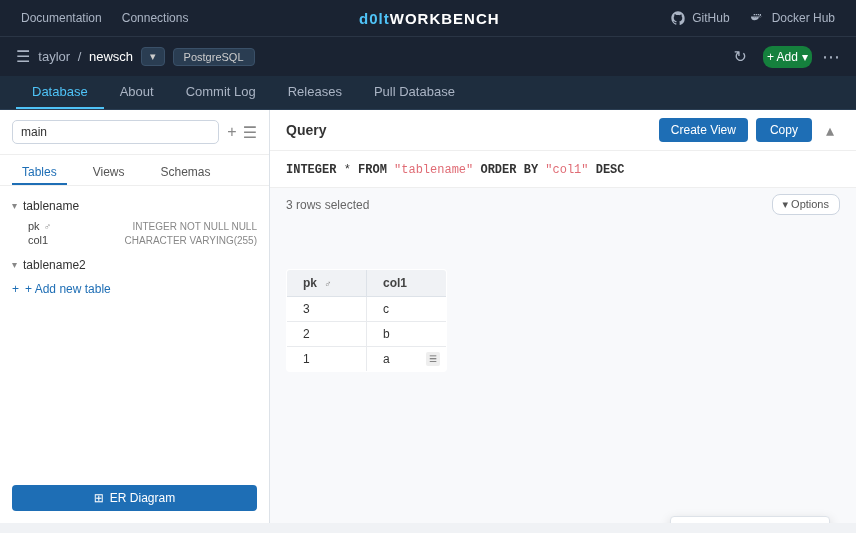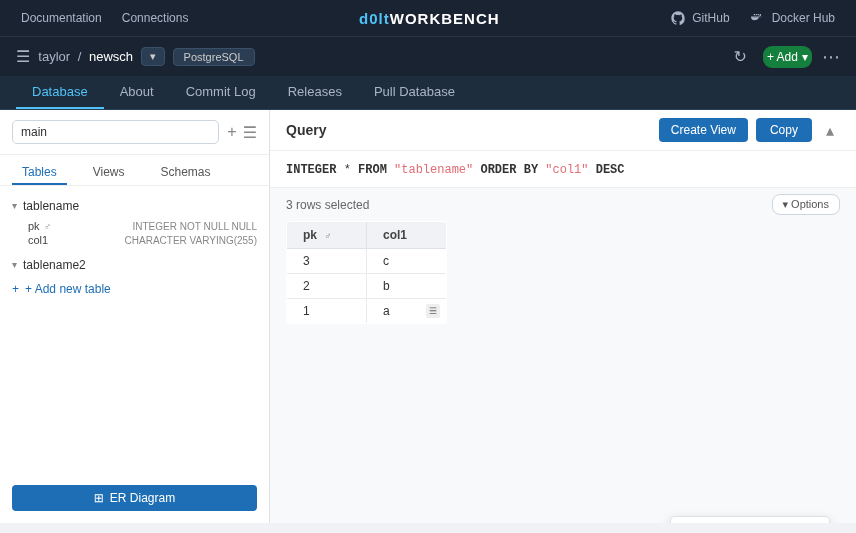--- a/index.html
+++ b/index.html
@@ -68,21 +68,21 @@
 
     .query-sql { padding: 10px 16px 8px; background: #fff; border-bottom: 1px solid #eee; font-family: 'Courier New', monospace; font-size: 12px; line-height: 1.5; }
     .sql-keyword { color: #333; font-weight: 600; }
     .sql-string { color: #e06c75; }
 
     .results-bar { padding: 6px 16px; font-size: 12px; color: #666; display: flex; align-items: center; justify-content: space-between; }
     .options-btn { background: #fff; border: 1px solid #cdd5e0; border-radius: 8px; padding: 3px 10px; font-size: 11px; cursor: pointer; color: #555; }
 
     
     .results-table-wrapper { flex: 1; overflow: auto; padding: 0 16px 16px; position: relative; }
-    .results-table { border-collapse: collapse; background: #fff; border: 1px solid #dde2e8; border-radius: 4px; overflow: hidden; width: auto; }
+    .results-table { border-collapse: collapse; background: #fff; border: 1px solid #dde2e8; border-radius: 4px; overflow: hidden; width: auto; margin-top: 48px; }
     .results-table th { background: #f0f2f5; border: 1px solid #dde2e8; padding: 6px 16px; font-size: 12px; font-weight: 600; color: #444; text-align: left; white-space: nowrap; }
     .results-table td { border: 1px solid #e8eaed; padding: 5px 16px; font-size: 12px; color: #333; white-space: nowrap; min-width: 80px; }
     .col-icon { font-size: 10px; color: #888; margin-left: 4px; }
 
     
     .context-menu { position: absolute; background: #fff; border: 1px solid #dde2e8; border-radius: 4px; box-shadow: 0 4px 12px rgba(0,0,0,0.15); z-index: 100; min-width: 160px; padding: 4px 0; }
     .context-menu-item { padding: 7px 16px; font-size: 12px; color: #333; cursor: pointer; display: flex; align-items: center; gap: 8px; }
     .cell-menu-icon { width: 14px; height: 14px; background: #eee; border-radius: 2px; display: inline-flex; align-items: center; justify-content: center; font-size: 9px; color: #666; cursor: pointer; }
   </style>
 </head>

